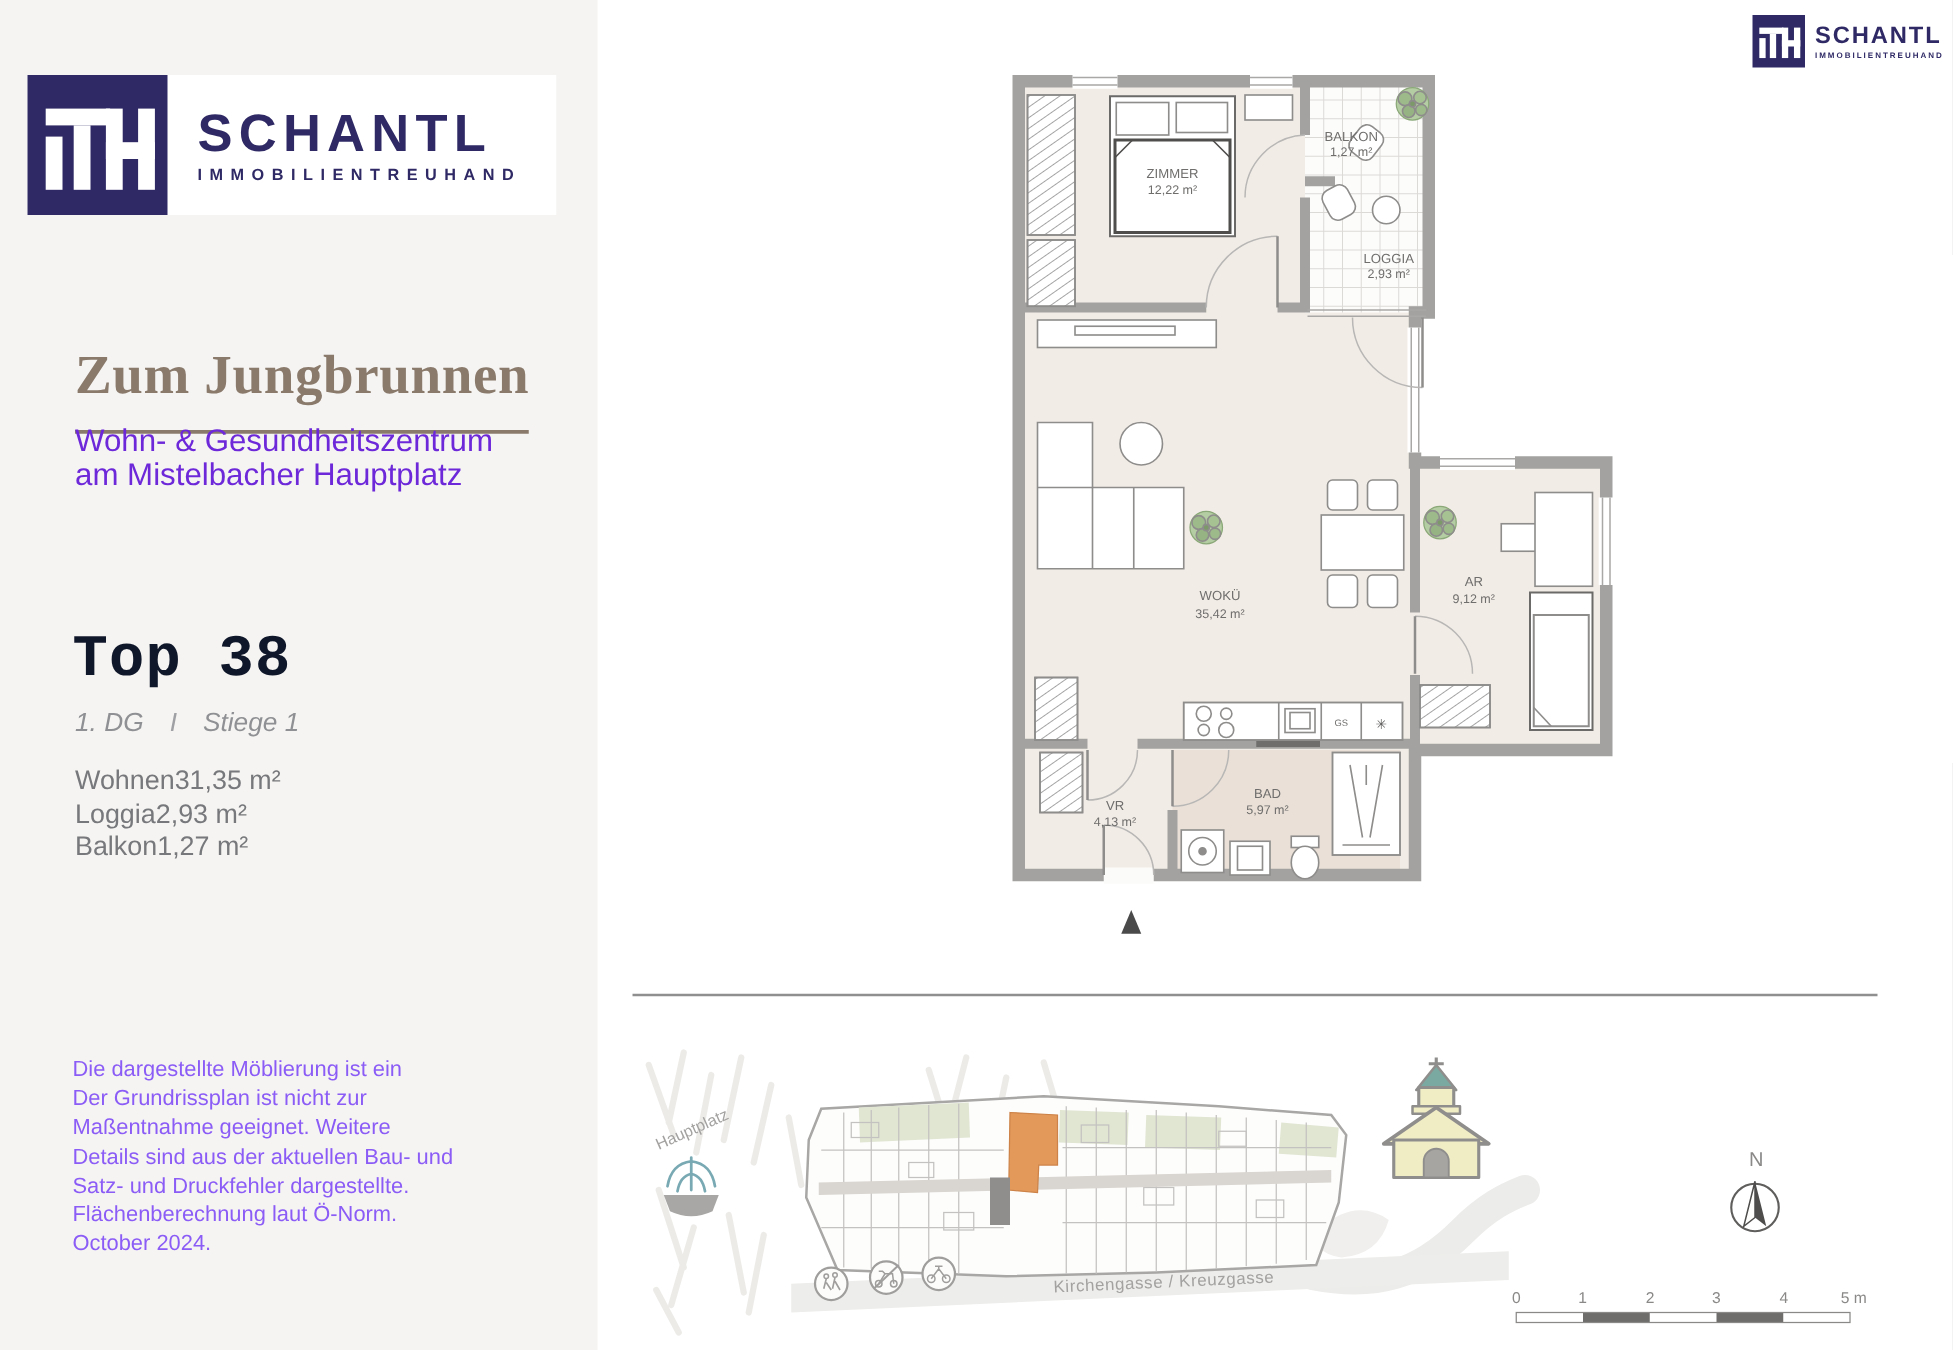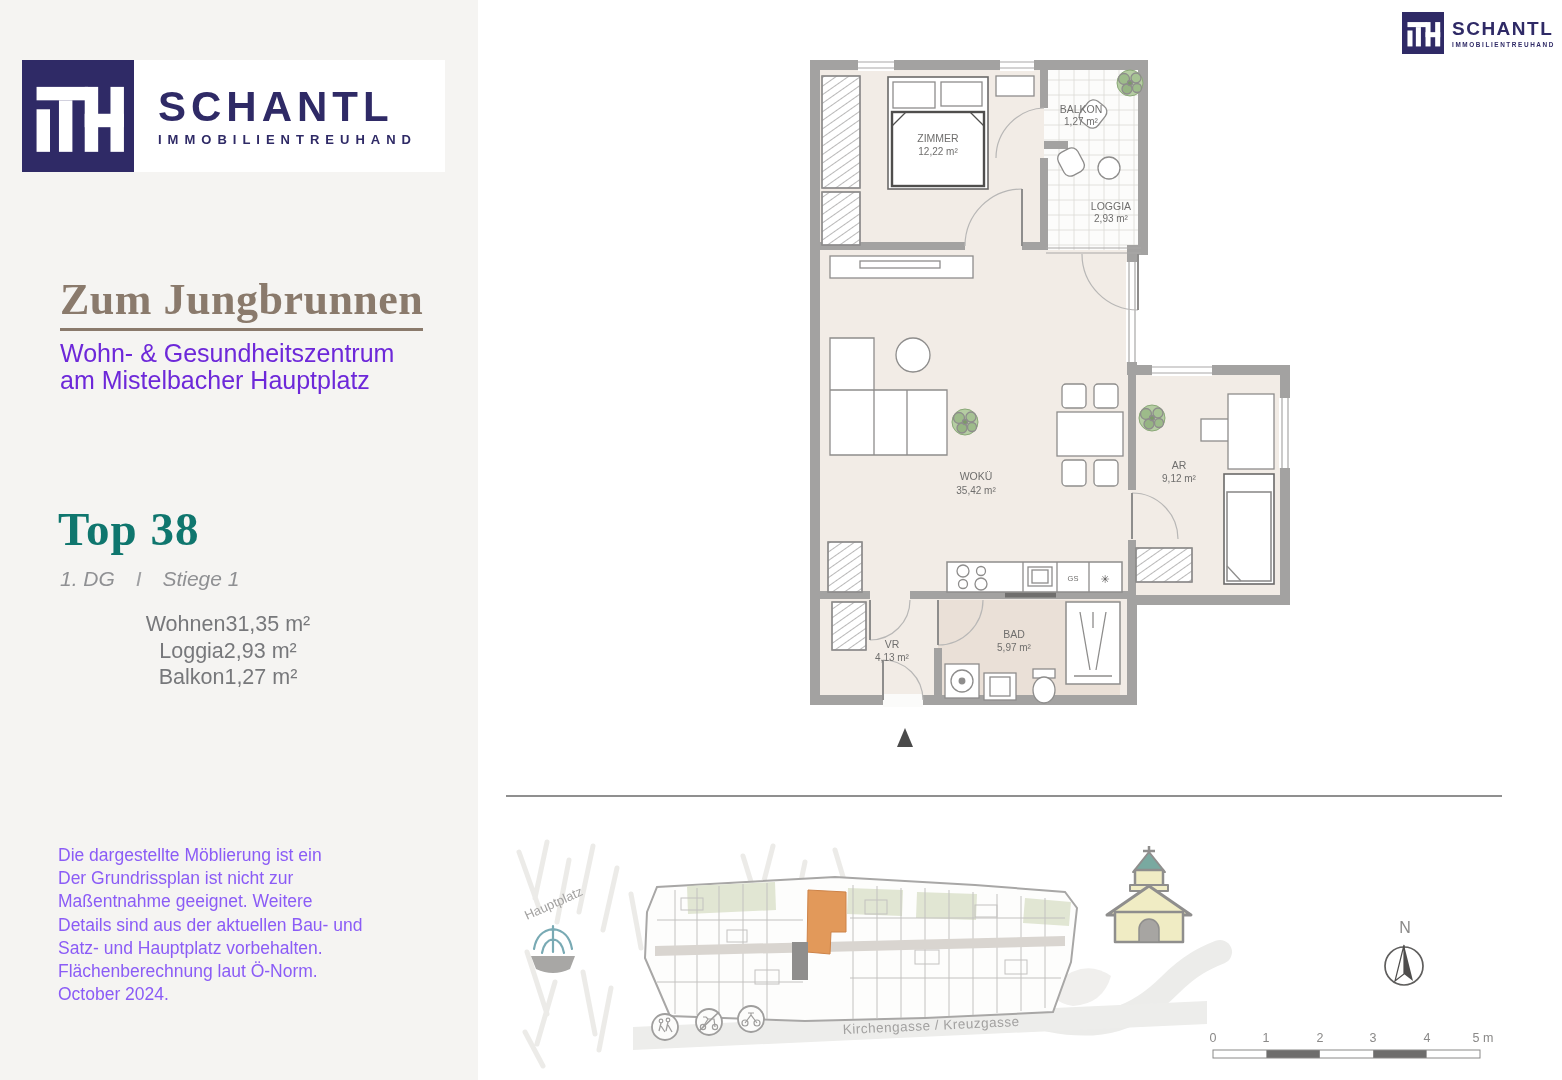--- a/index.html
+++ b/index.html
@@ -18,30 +18,30 @@
   
   .logo-small{position:absolute;left:1402px;top:12px;display:flex;align-items:center;}
   .logo-small .sq{width:42px;height:42px;background:#2f2a66;flex:0 0 auto;}
   .logo-small .sq svg{display:block;width:100%;height:100%;}
   .logo-small .txt{padding-left:8px;display:flex;flex-direction:column;justify-content:center;}
   .logo-small .nm{font-size:19px;font-weight:bold;color:#2f2a66;letter-spacing:1.5px;line-height:20px;}
   .logo-small .tg{font-size:6.4px;font-weight:600;color:#2f2a66;letter-spacing:1.6px;margin-top:2px;}
 
   .project-title{position:absolute;left:60px;top:274px;font-family:"Liberation Serif","DejaVu Serif",serif;
       font-weight:bold;font-size:44px;color:#8a7a6c;letter-spacing:.5px;
-      border-bottom:3px solid #8a7a6c;padding-bottom:3px;}
+      border-bottom:3px solid #8a7a6c;padding-bottom:19px;}
   .project-sub{position:absolute;left:60px;top:340px;font-size:25px;color:#6d28d9;line-height:27px;}
 
-  .unit-name{position:absolute;left:58px;top:502px;font-family:Liberation Serif, serif;
-      font-weight:bold;font-size:47px;color:#0f766e;letter-spacing:1px;}
+  .unit-name{position:absolute;left:58px;top:502px;font-family:Liberation Mono, monospace;
+      font-weight:bold;font-size:47px;color:#0f172a;letter-spacing:1px;}
   .unit-floor{position:absolute;left:60px;top:567px;font-size:21px;color:#8f9093;font-style:italic;}
   .unit-floor .sep{margin:0 15px;color:#9fa0a3;}
 
   .areas{position:absolute;left:60px;top:611px;width:336px;font-size:21.5px;color:#77787b;}
-  .area-row{display:flex;justify-content:center;line-height:26.5px;}
+  .area-row{display:flex;justify-content:flex-start;line-height:26.5px;}
 
   .disclaimer{position:absolute;left:58px;top:844px;font-size:17.5px;color:#8b5cf6;line-height:23.2px;}
 
   .divider{position:absolute;left:506px;top:795px;width:996px;height:0;border-top:2px solid #8f8f8f;}
 
   .fp-svg{position:absolute;left:800px;top:50px;width:500px;height:700px;}
   .site-svg{position:absolute;left:505px;top:830px;width:1000px;height:245px;}
 
   svg text{font-family:"Liberation Sans",sans-serif;}
 </style>
@@ -116,21 +116,21 @@
       <span>Balkon</span>
       <span>1,27 m²</span>
     </div>
   </div>
 
   <div class="disclaimer">
     <div>Die dargestellte Möblierung ist ein</div>
     <div>Der Grundrissplan ist nicht zur</div>
     <div>Maßentnahme geeignet. Weitere</div>
     <div>Details sind aus der aktuellen Bau- und</div>
-    <div>Satz- und Hauptplatz vorbehalten.</div>
+    <div>Satz- und Druckfehler dargestellte.</div>
     <div>Flächenberechnung laut Ö-Norm.</div>
     <div>October 2024.</div>
   </div>
 
   <div class="divider"></div>
 
   <svg class="fp-svg" viewBox="0 0 500 700">
     <defs>
       <pattern id="hatch" patternUnits="userSpaceOnUse" width="7" height="7" patternTransform="rotate(55)">
         <line x1="0" y1="0" x2="0" y2="7" stroke="#7e7d7c" stroke-width="1.1"></line>

